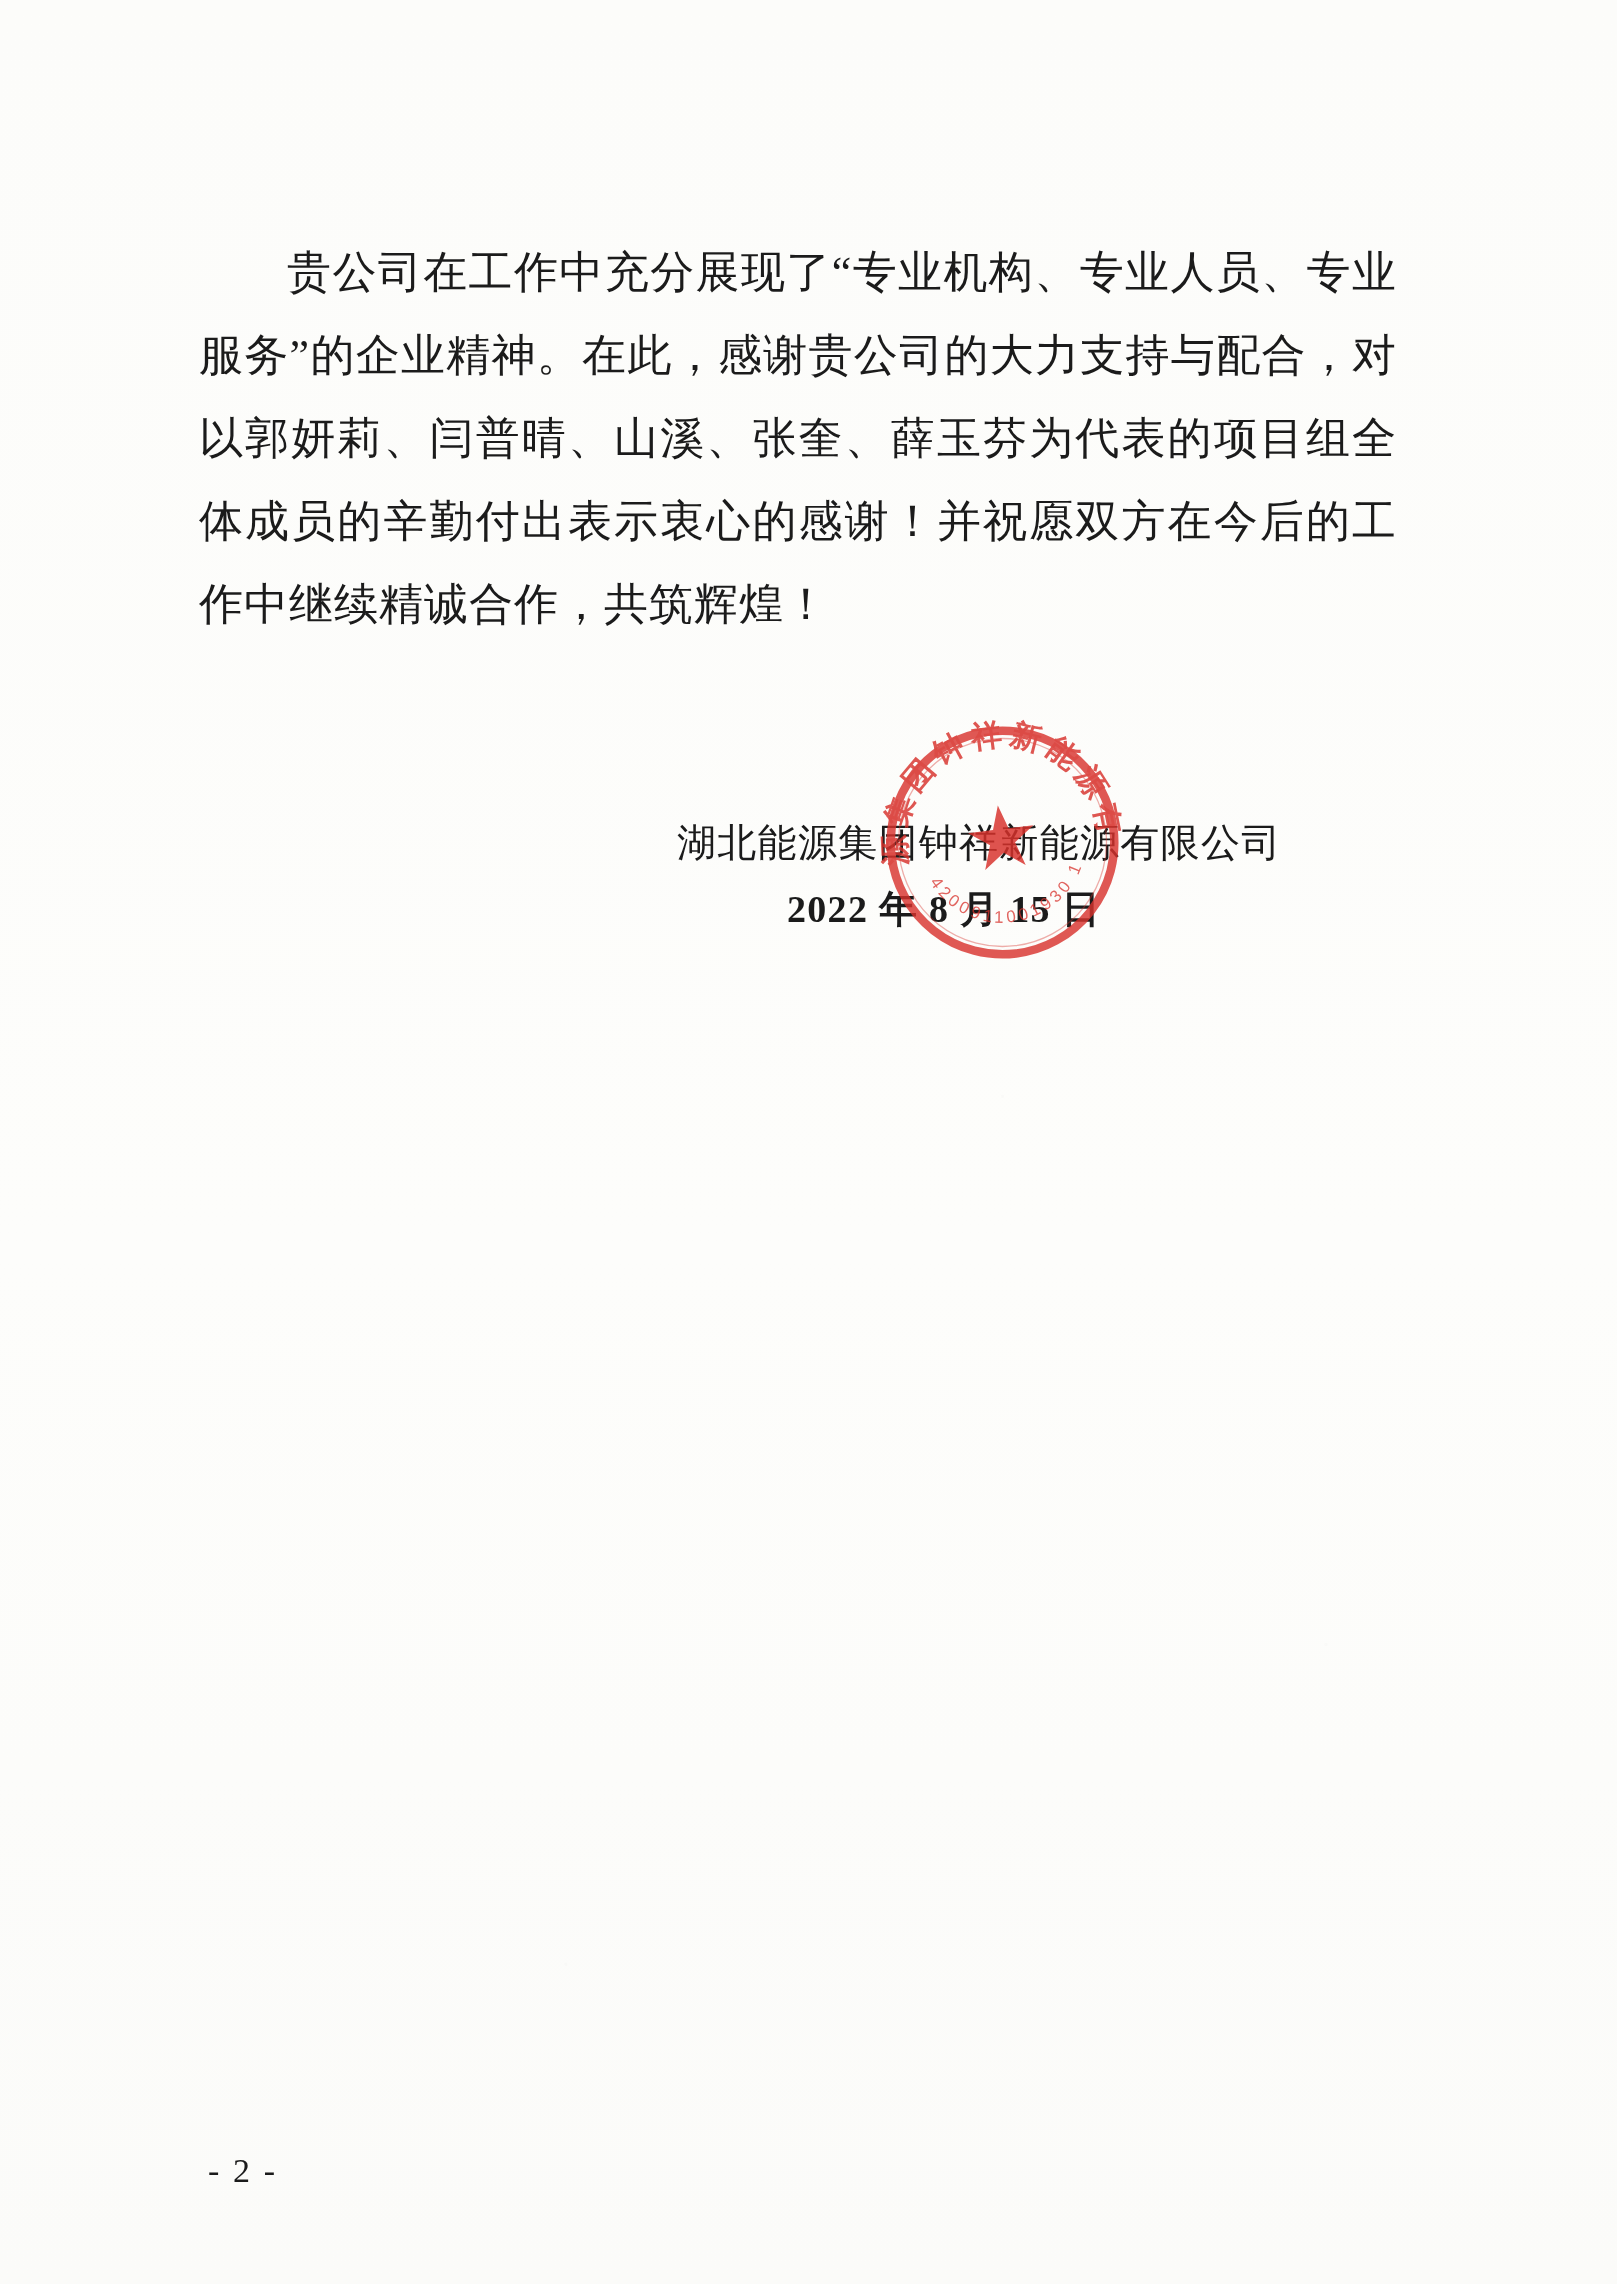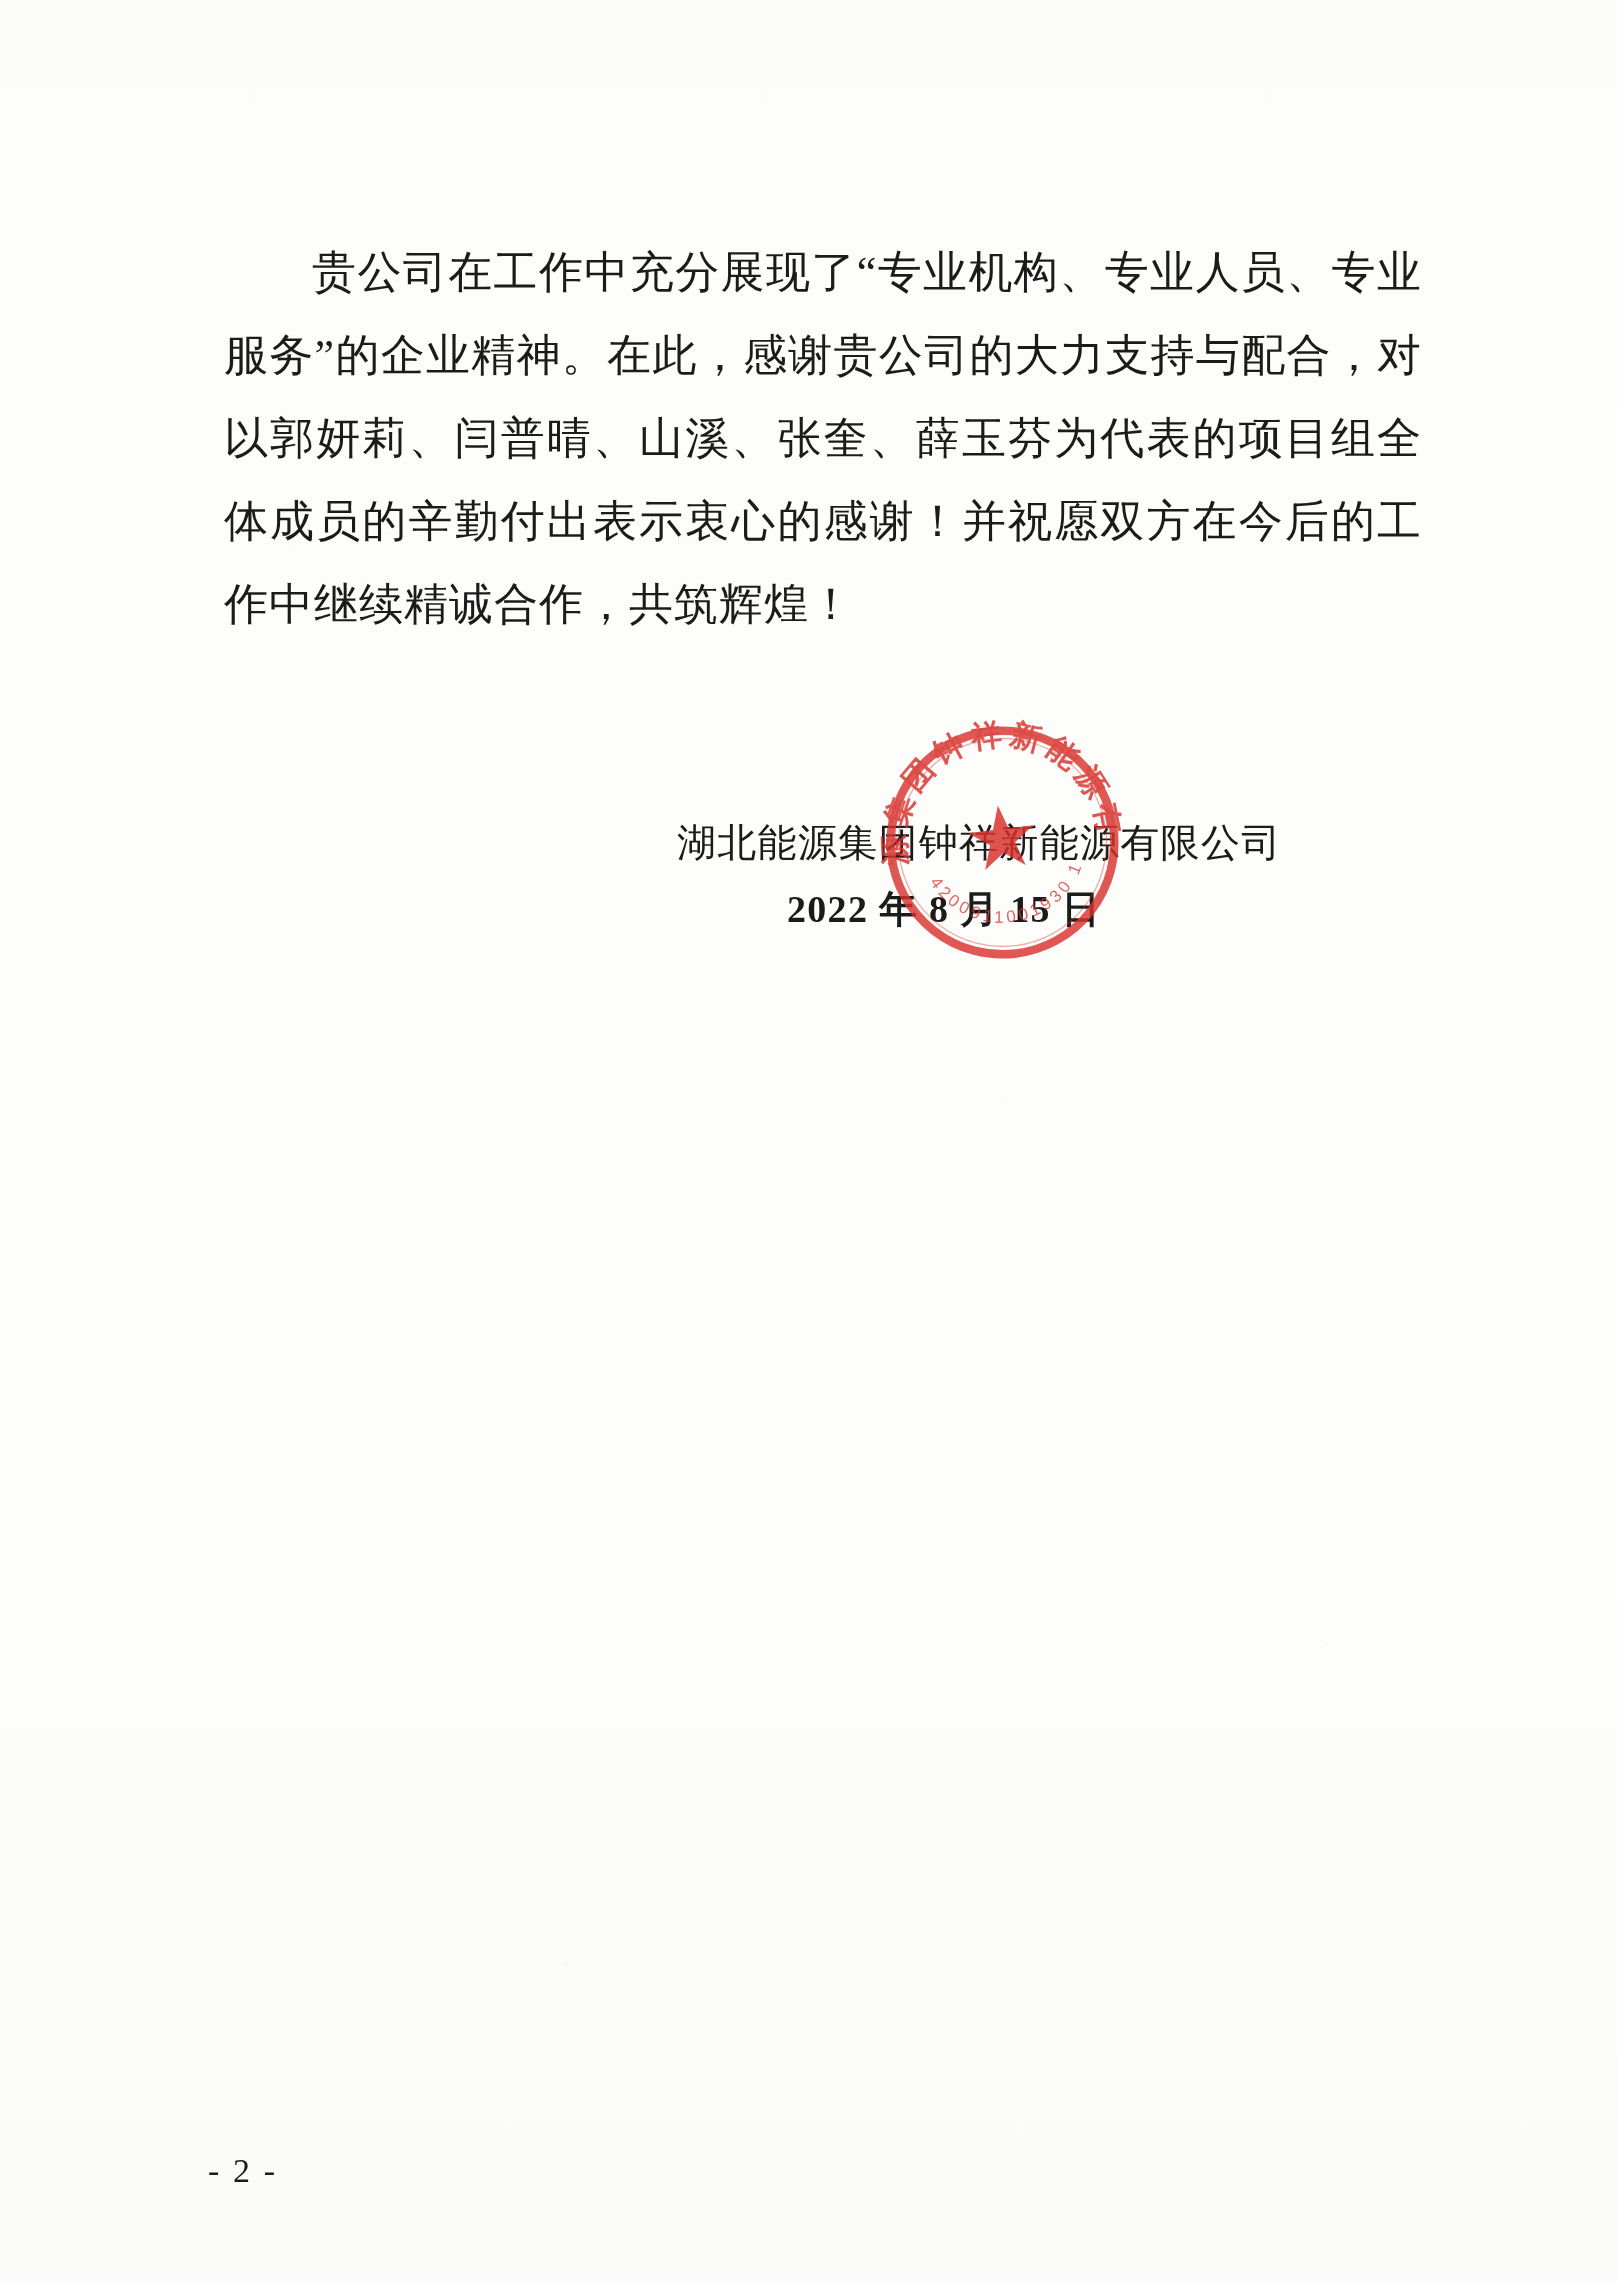--- a/index.html
+++ b/index.html
@@ -24,21 +24,21 @@
     background:
       radial-gradient(circle at 18% 24%, rgba(0,0,0,0.012) 0 1.3px, transparent 2px),
       radial-gradient(circle at 62% 48%, rgba(0,0,0,0.012) 0 1.3px, transparent 2px),
       radial-gradient(circle at 82% 72%, rgba(0,0,0,0.010) 0 1.3px, transparent 2px),
       radial-gradient(circle at 35% 86%, rgba(0,0,0,0.010) 0 1.3px, transparent 2px),
       linear-gradient(180deg, rgba(252,252,250,1) 0%, rgba(253,253,251,1) 55%, rgba(251,251,249,1) 100%);
     pointer-events: none;
   }
   .body-text {
     position: absolute;
-    left: 224px;
+    left: 199px;
     top: 231px;
     width: 1198px;
     font-size: 44px;
     line-height: 83px;
     color: #1b1b1b;
     letter-spacing: 1px;
     text-align: justify;
     text-justify: inter-ideograph;
   }
   .body-text p {

